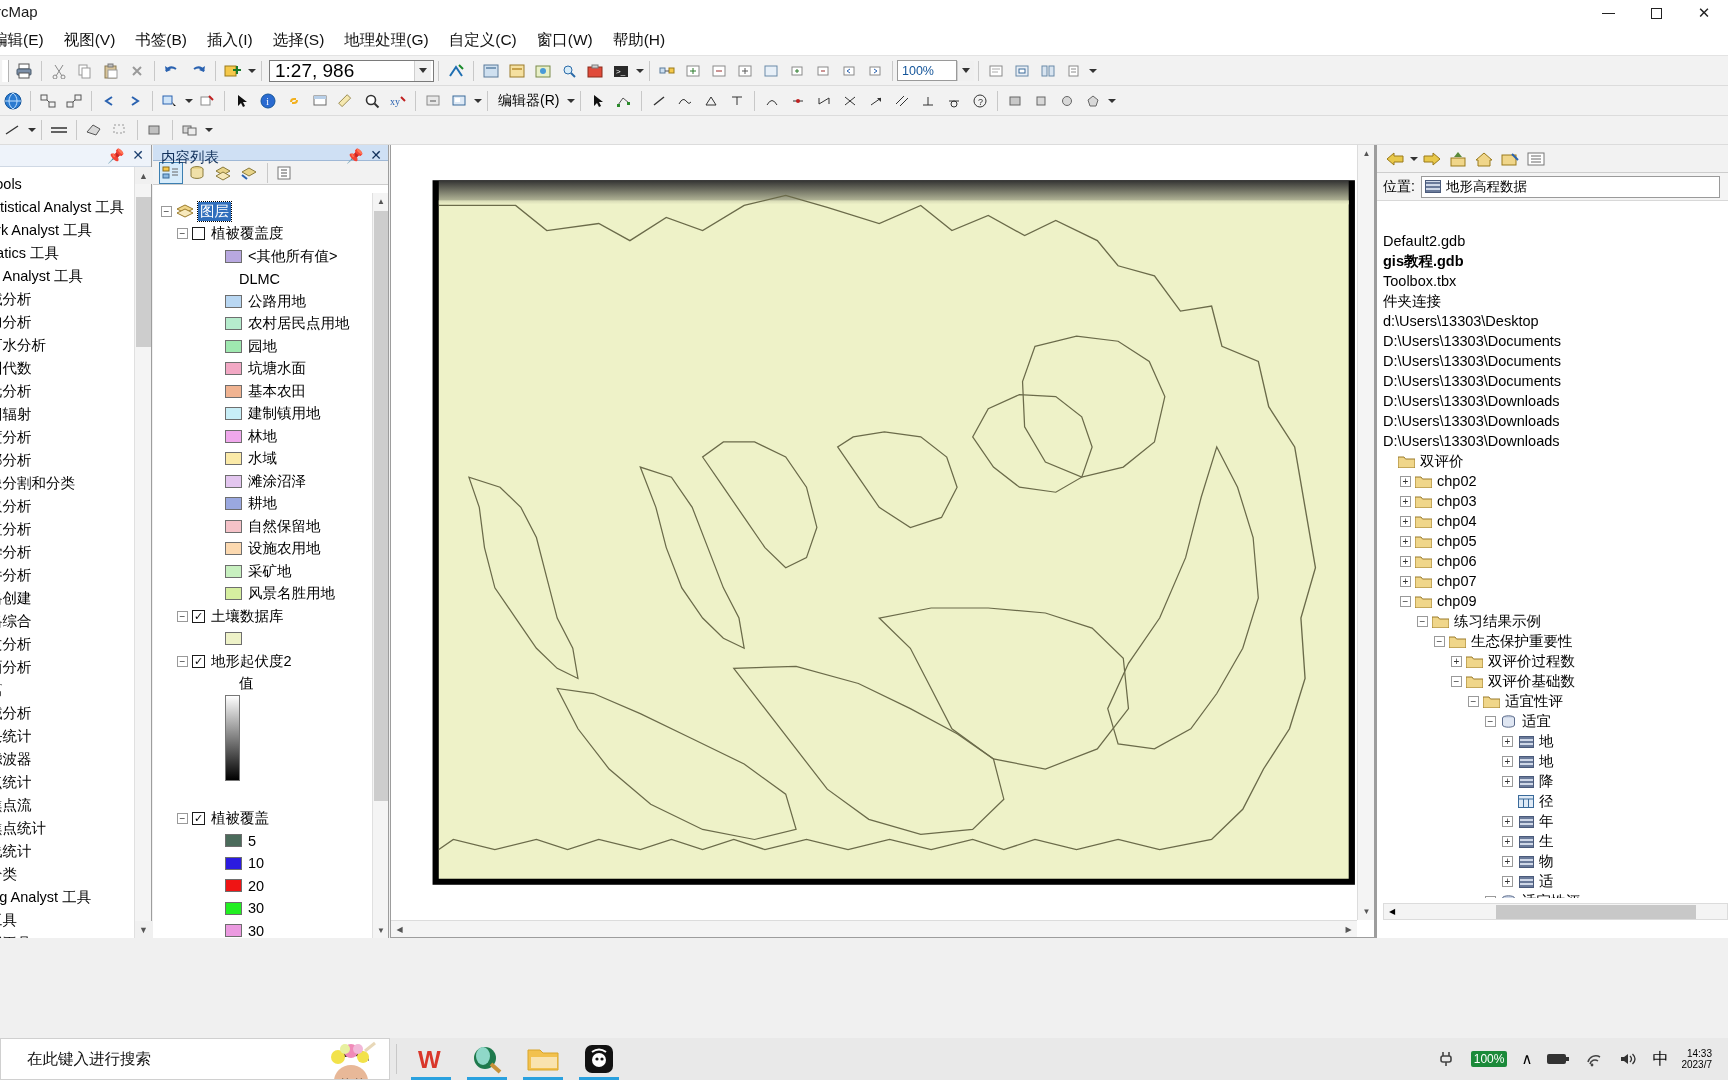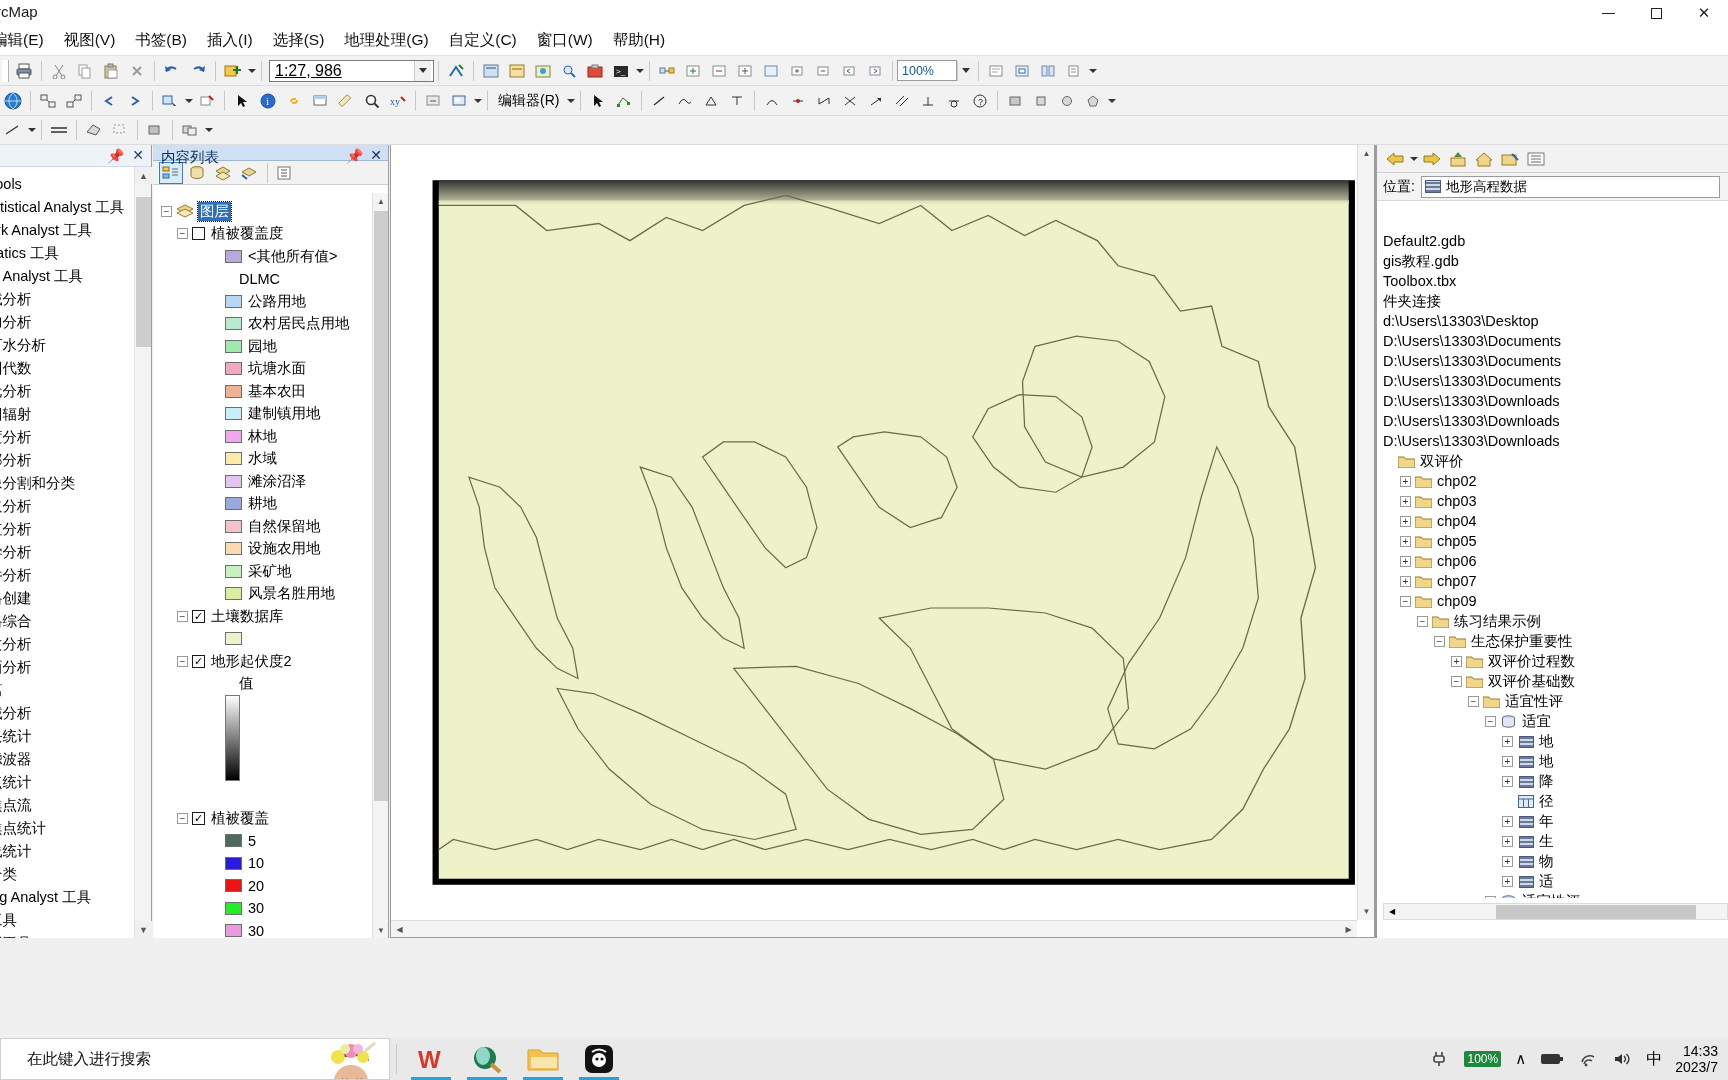--- a/index.html
+++ b/index.html
@@ -50,23 +50,22 @@
   }
   .tbtn svg{ display:block; }
   .sep{ width:1px; height:20px; background:#c8c8c8; margin:0 4px; }
   .gripper{ width:7px; height:22px; margin-left:2px; margin-right:2px;
     background:
       linear-gradient(to bottom,#fff 0,#fff 100%);
     border-left:1px solid #fdfdfd; border-right:1px solid #b4b4b4;
   }
   .scalebox{
     width:165px; height:22px; background:#fff; border:1px solid #7a7a7a;
-    display:flex; align-items:center; padding:0 2px 0 5px; font-size:16px;
+    display:flex; align-items:center; padding:0 2px 0 5px; font-size:19px;
     margin-left:3px;
-    text-decoration:underline;
   }
   .scalebox .val{ flex:1; white-space:nowrap;}
   .combo-arrow{
     width:17px; height:20px; background:#f0f0f0; border-left:1px solid #cfcfcf;
     display:flex; align-items:center; justify-content:center;
   }
   .zoombox{
     width:60px; height:21px; background:#fff; border:1px solid #9a9a9a;
     display:flex; align-items:center; padding-left:4px; font-size:12.5px; color:#14559a;
   }
@@ -184,21 +183,21 @@
     width:390px; height:42px; background:#fff; border:1px solid #d0d0d0; display:flex; align-items:center;
     position:relative; overflow:hidden;
   }
   .search-pill .txt{ margin-left:26px; font-size:15.5px; color:#111;}
   .cortana{ position:absolute; right:6px; bottom:-10px; width:72px; height:52px;}
   .tb-app{ width:56px; height:42px; display:flex; align-items:center; justify-content:center; position:relative;}
   .tb-app .under{ position:absolute; bottom:0; left:8px; width:40px; height:3px; background:#2aa1df;}
   .tray{ position:absolute; right:0; top:0; height:42px; display:flex; align-items:center; padding-right:4px;}
   .tray .it{ margin:0 7px; display:flex; align-items:center; justify-content:center;}
   .battery-pct{ background:#1b8a3a; color:#fff; font-size:12px; padding:1px 3px; border-radius:2px;}
-  .clock{ text-align:right; line-height:1.15; font-size:14px; margin-left:6px; margin-right:6px;}
+  .clock{ text-align:right; line-height:1.15; font-size:10px; margin-left:6px; margin-right:12px;}
   .ime{ font-size:16px; margin:0 6px;}
 </style>
 </head>
 <body>
 
 <div class="app">
 
   <div class="titlebar">
     <div class="apptitle">rcMap</div>
     <div class="winbtns">
@@ -1051,21 +1050,21 @@
     </div>
     <div class="cat-tree" id="cat-tree">
         <div class="cat-row">
           <span style="width: 0px; flex: 0 0 auto;"></span>
           <span style="width: 0px; flex: 0 0 auto;"></span>
           <span>Default2.gdb</span>
         </div>
         <div class="cat-row">
           <span style="width: 0px; flex: 0 0 auto;"></span>
           <span style="width: 0px; flex: 0 0 auto;"></span>
-          <span style="font-weight: normal;">gis教程.gdb</span>
+          <span style="font-weight: bold;">gis教程.gdb</span>
         </div>
         <div class="cat-row">
           <span style="width: 0px; flex: 0 0 auto;"></span>
           <span style="width: 0px; flex: 0 0 auto;"></span>
           <span>Toolbox.tbx</span>
         </div>
         <div class="cat-row">
           <span style="width: 0px; flex: 0 0 auto;"></span>
           <span style="width: 0px; flex: 0 0 auto;"></span>
           <span>件夹连接</span>

